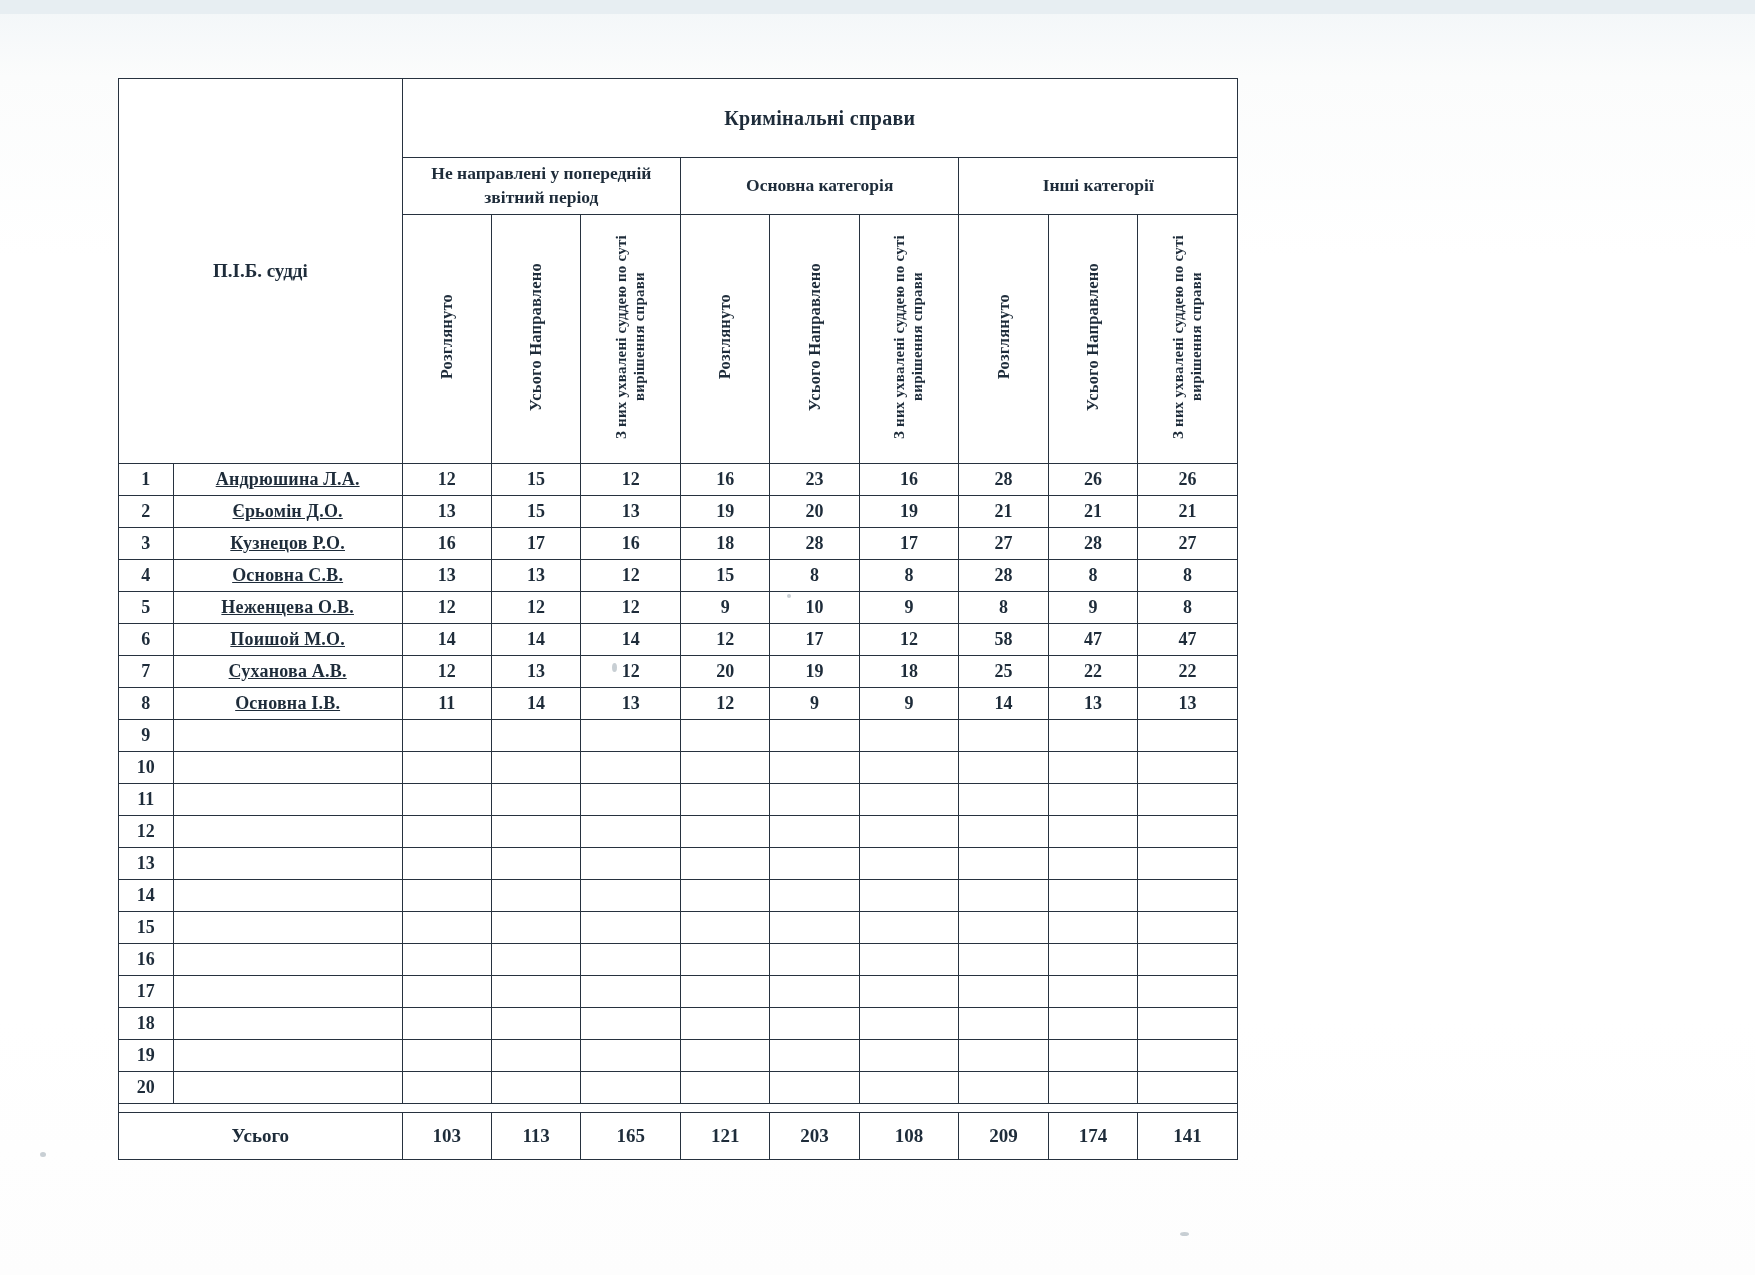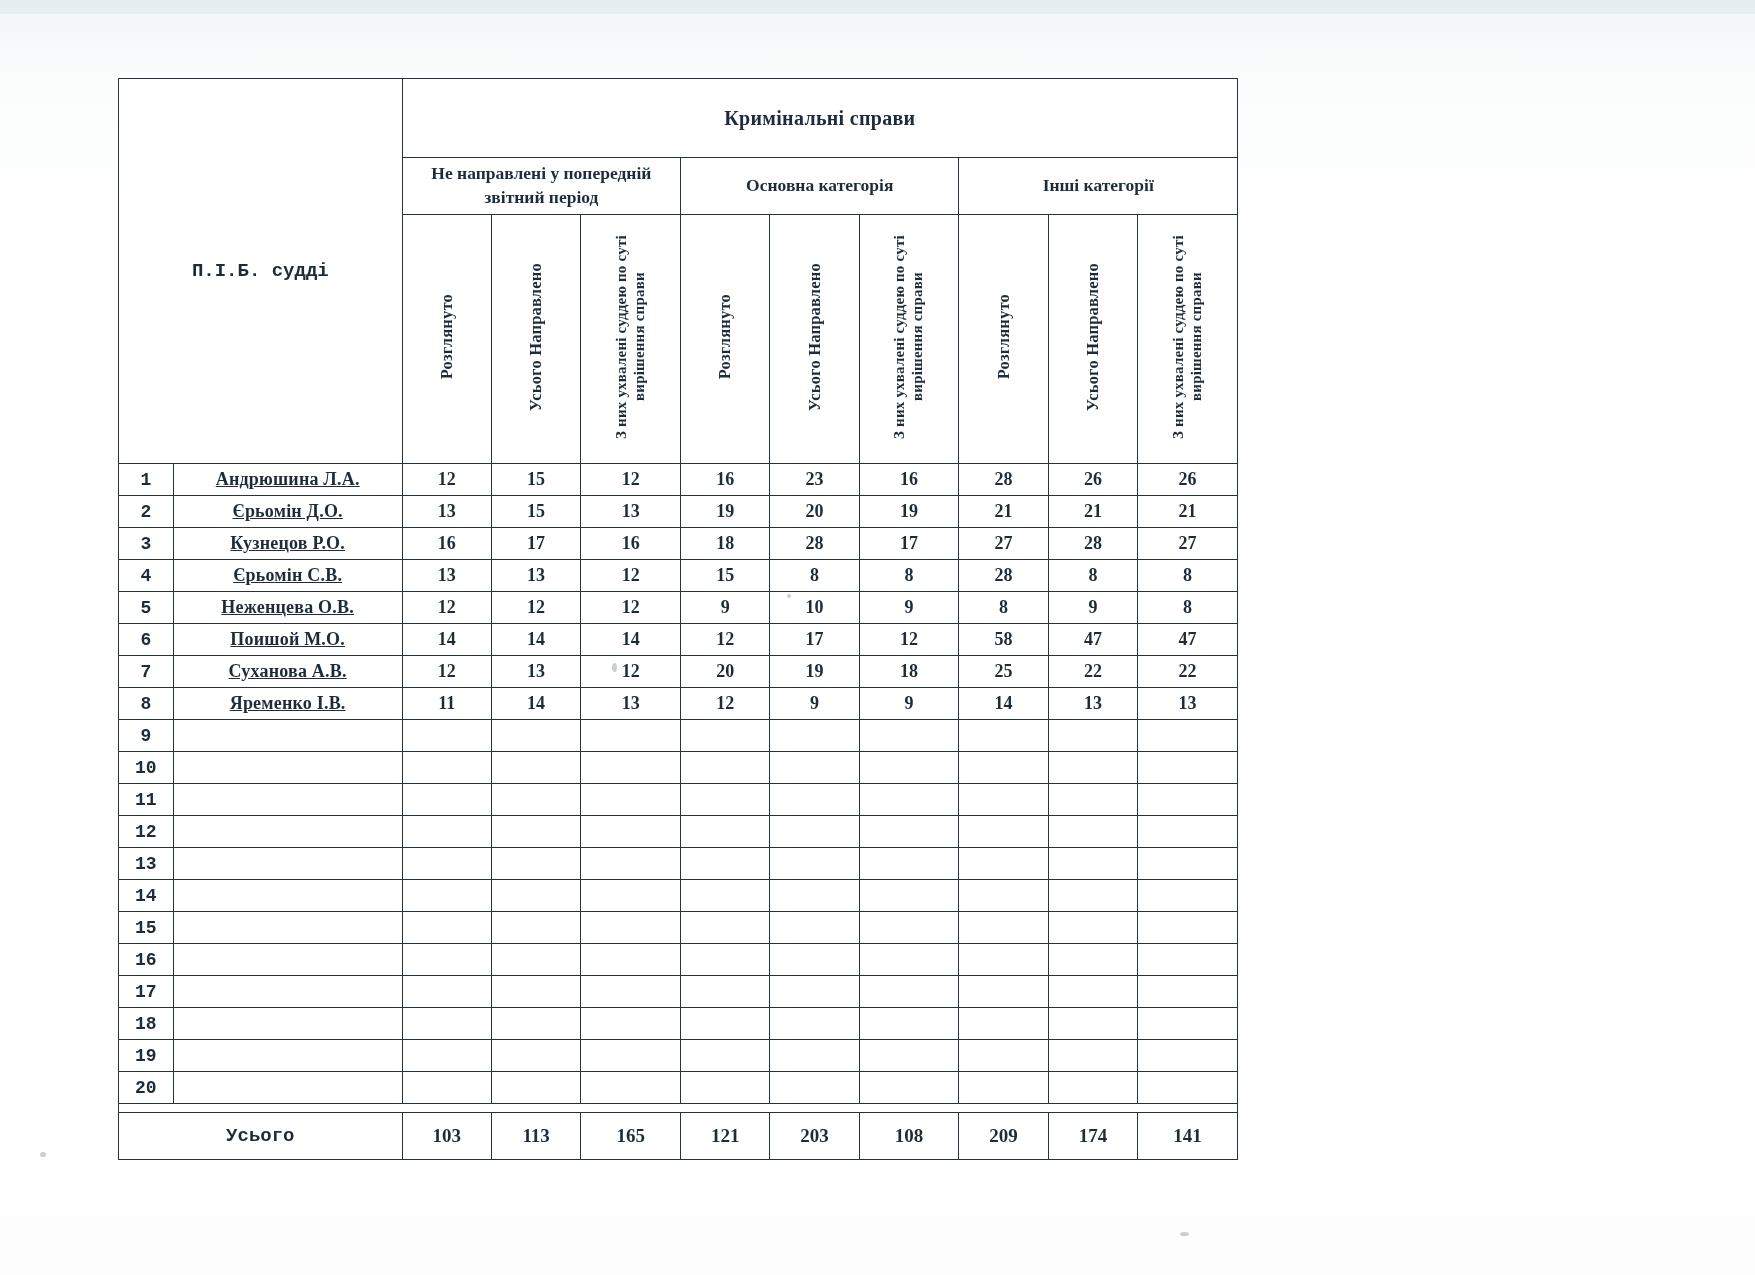--- a/index.html
+++ b/index.html
@@ -41,21 +41,21 @@
   }
   table.report td, table.report th {
     border: 1.6px solid #27323f;
     padding: 0;
     text-align: center;
     vertical-align: middle;
     font-weight: bold;
     color: #1e2c3a;
     background: #ffffff;
   }
-  .outer-left { border-left: 3px solid #27323f; font-family: Liberation Mono, monospace; }
+  .outer-left { border-left: 3px solid #27323f; }
   .outer-right { border-right: 3px solid #27323f; }
   .outer-top { border-top: 3px solid #27323f; margin-top: 20px; }
   .outer-bottom { border-bottom: 3px solid #27323f; }
 
   .title-main {
     font-size: 20px;
     letter-spacing: .3px;
     height: 78px;
   }
   .group-head {
@@ -226,21 +226,21 @@
           <td>16</td>
           <td>18</td>
           <td>28</td>
           <td>17</td>
           <td>27</td>
           <td>28</td>
           <td class="outer-right">27</td>
         </tr>
         <tr class="data-row">
           <td class="num-cell outer-left">4</td>
-          <td class="name-cell">Єрьомін С.В.</td>
+          <td class="name-cell">Основна С.В.</td>
           <td>13</td>
           <td>13</td>
           <td>12</td>
           <td>15</td>
           <td>8</td>
           <td>8</td>
           <td>28</td>
           <td>8</td>
           <td class="outer-right">8</td>
         </tr>
@@ -278,21 +278,21 @@
           <td>12</td>
           <td>20</td>
           <td>19</td>
           <td>18</td>
           <td>25</td>
           <td>22</td>
           <td class="outer-right">22</td>
         </tr>
         <tr class="data-row">
           <td class="num-cell outer-left">8</td>
-          <td class="name-cell">Яременко І.В.</td>
+          <td class="name-cell">Основна І.В.</td>
           <td>11</td>
           <td>14</td>
           <td>13</td>
           <td>12</td>
           <td>9</td>
           <td>9</td>
           <td>14</td>
           <td>13</td>
           <td class="outer-right">13</td>
         </tr>

